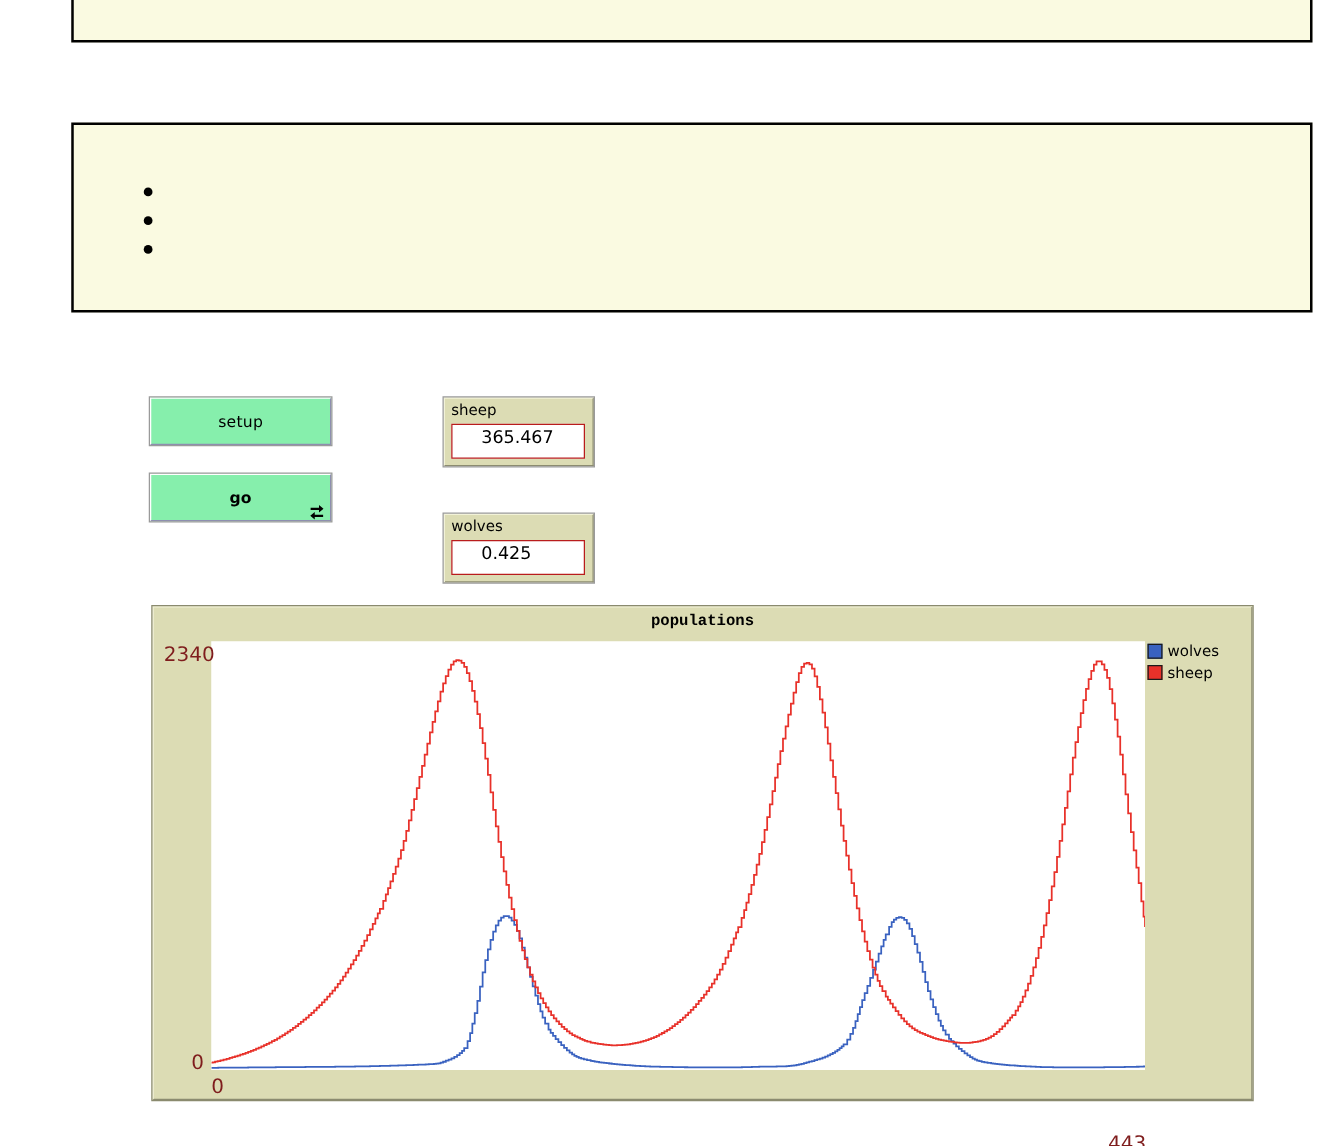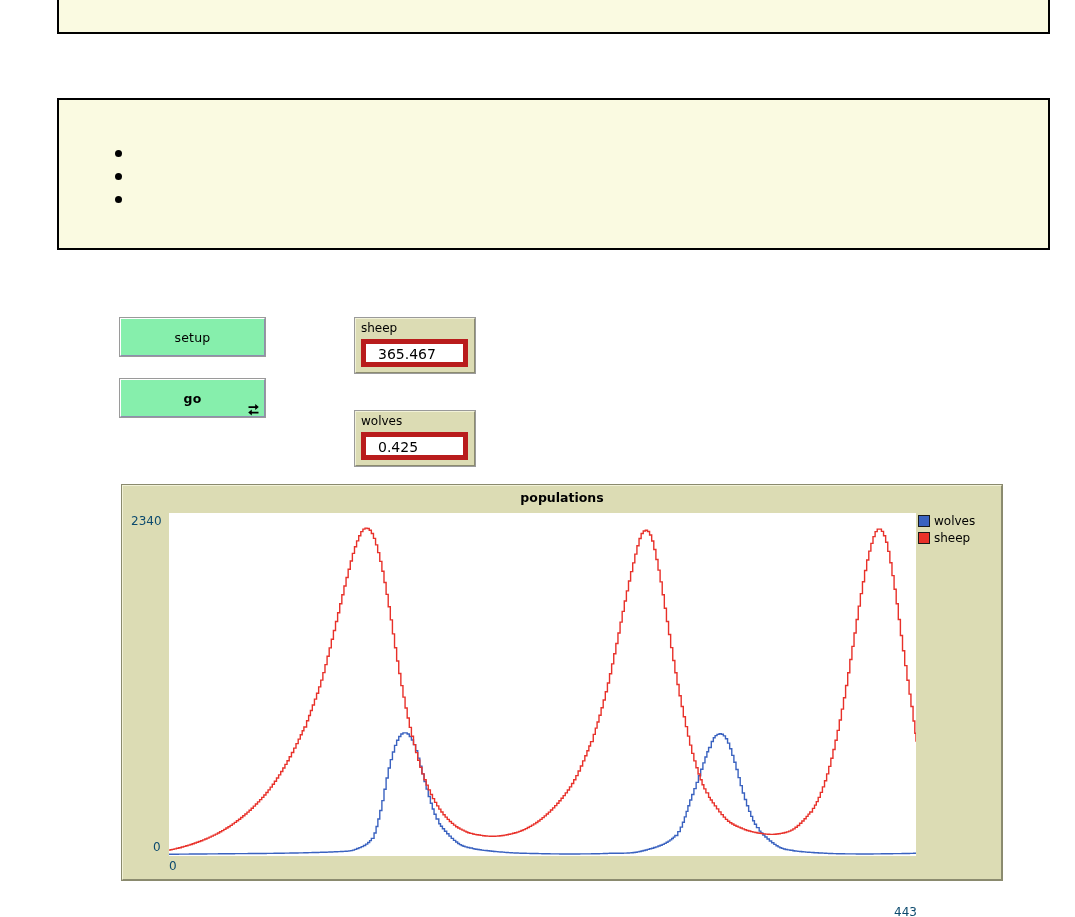--- a/index.html
+++ b/index.html
@@ -104,25 +104,25 @@
     font-size: 12px;
     color: #000;
   }
   .nl-monitor .mvalue {
     position: absolute;
     left: 5px;
     right: 6px;
     top: 20px;
     bottom: 5px;
     background: #ffffff;
-    border: 5px solid #b91c1c;
+    border: 1px solid #b91c1c;
     box-sizing: border-box;
     font-size: 14px;
     color: #000;
-    padding-left: 12px;
+    padding-left: 23px;
     line-height: 21px;
   }
   #mon-sheep  { left: 355px; top: 318px; width: 120px; height: 55px; }
   #mon-wolves { left: 355px; top: 411px; width: 120px; height: 55px; }
 
   
   #plot-panel {
     position: absolute;
     left: 122px;
     top: 485px;
@@ -137,20 +137,21 @@
     box-sizing: border-box;
   }
   #plot-title {
     position: absolute;
     left: 0; right: 0;
     top: 4px;
     text-align: center;
     font-size: 12.5px;
     font-weight: bold;
     color: #000;
+    font-family: Liberation Mono, monospace;
   }
   #plot-legend {
     position: absolute;
     right: 3px;
     top: 26px;
     width: 80px;
   }
   .legend-row {
     display: flex;
     align-items: center;
@@ -171,22 +172,22 @@
     left: 46px;
     top: 27px;
     width: 747px;
     height: 343px;
     background: #ffffff;
     overflow: hidden;
   }
   #plot-svg { display: block; }
   .axis-label {
     position: absolute;
-    font-size: 12px;
-    color: #0c4a6e;
+    font-size: 16px;
+    color: #7f1d1d;
     white-space: nowrap;
   }
   #ylabel-max { left: 8px;  top: 28px; }
   #ylabel-min { left: 30px; top: 354px; }
   #xlabel-min { left: 46px; top: 373px; }
   #xlabel-max { right: 84px; top: 373px; margin-top: 46px; }
 </style>
 </head>
 <body>
 

